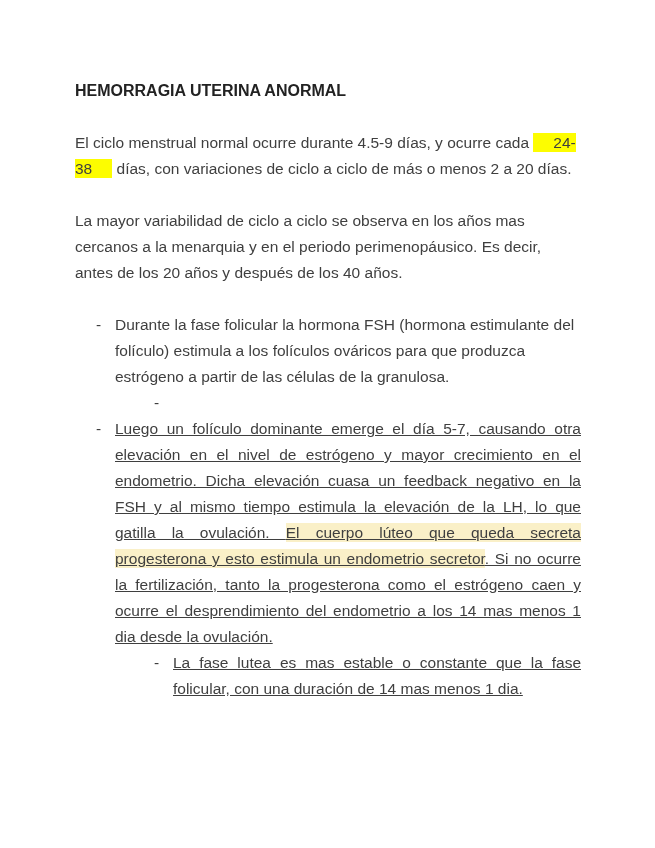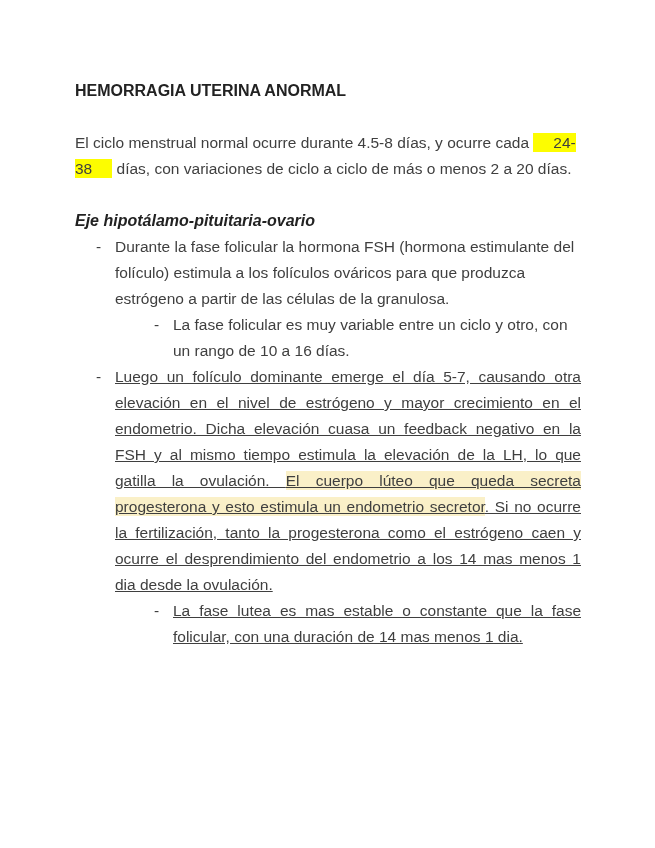--- a/index.html
+++ b/index.html
@@ -78,35 +78,34 @@
 </style>
 </head>
 <body>
 
 <div class="page">
 
   <h1 class="doc-title">HEMORRAGIA UTERINA ANORMAL</h1>
 
 
 
-  <p class="para tight"><span>El ciclo menstrual normal ocurre durante 4.5-8 días, y ocurre cada </span><mark class="hl-yellow">24-38</mark><span> días, con variaciones de ciclo a ciclo de más o menos 2 a 20 días.</span></p>
+  <p class="para tight"><span>El ciclo menstrual normal ocurre durante 4.5-9 días, y ocurre cada </span><mark class="hl-yellow">24-38</mark><span> días, con variaciones de ciclo a ciclo de más o menos 2 a 20 días.</span></p>
 
+  <p class="para">La mayor variabilidad de ciclo a ciclo se observa en los años mas cercanos a la menarquia y en el periodo perimenopáusico. Es decir, antes de los 20 años y después de los 40 años.</p>
 
-  <h2 class="section-heading italic">Eje hipotálamo-pituitaria-ovario</h2>
 
   <ul class="dash-list">
 
     <li class="bullet level-1">
       <span class="dash-marker">-</span>
       <div class="li-text">Durante la fase folicular la hormona FSH (hormona estimulante del folículo) estimula a los folículos ováricos para que produzca estrógeno a partir de las células de la granulosa.</div>
     </li>
 
     <li class="bullet level-2">
       <span class="dash-marker">-</span>
-      <div class="li-text">La fase folicular es muy variable entre un ciclo y otro, con un rango de 10 a 16 días.</div>
     </li>
 
     <li class="bullet level-1">
       <span class="dash-marker">-</span>
       <div class="li-text justify"><span>Luego un folículo dominante emerge el día 5-7, causando otra elevación en el nivel de estrógeno y mayor crecimiento en el endometrio. Dicha elevación cuasa un feedback negativo en la FSH y al mismo tiempo estimula la elevación de la LH, lo que gatilla la ovulación. </span><mark class="hl-cream">El cuerpo lúteo que queda secreta progesterona y esto estimula un endometrio secretor</mark><span>. Si no ocurre la fertilización, tanto la progesterona como el estrógeno caen y ocurre el desprendimiento del endometrio a los 14 mas menos 1 dia desde la ovulación.</span></div>
     </li>
 
     <li class="bullet level-2">
       <span class="dash-marker">-</span>
       <div class="li-text justify">La fase lutea es mas estable o constante que la fase folicular, con una duración de 14 mas menos 1 dia.</div>

